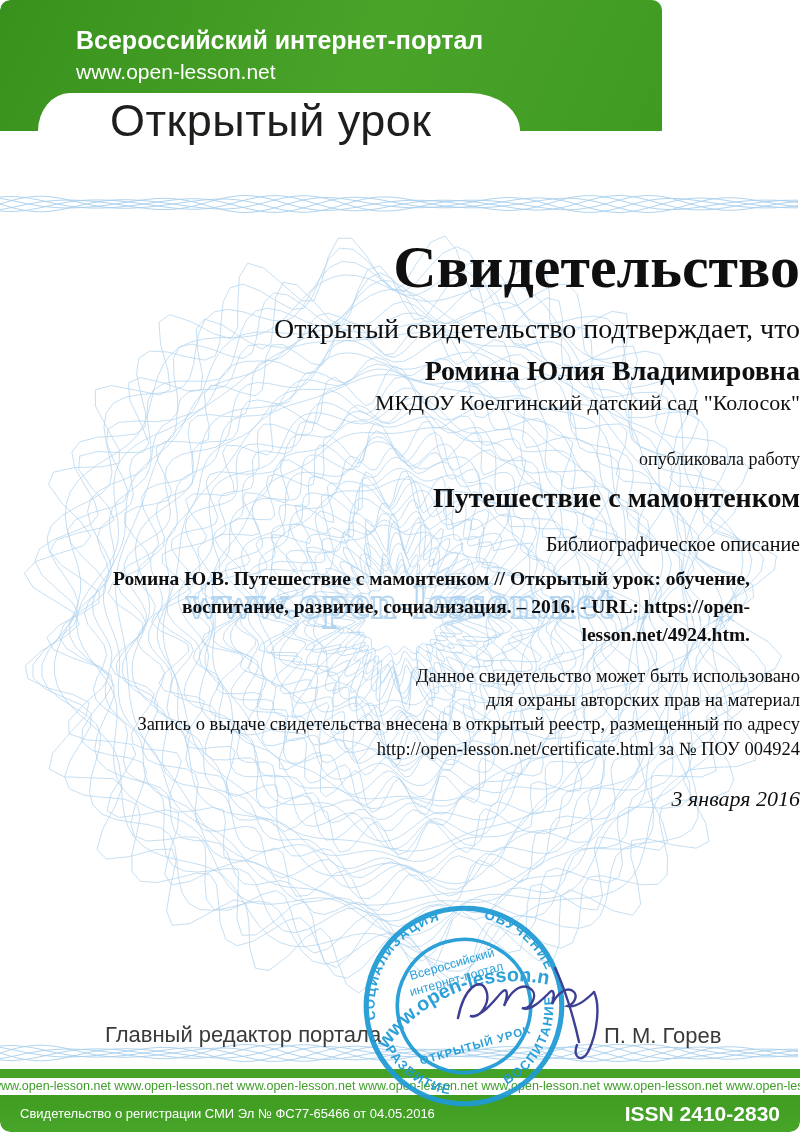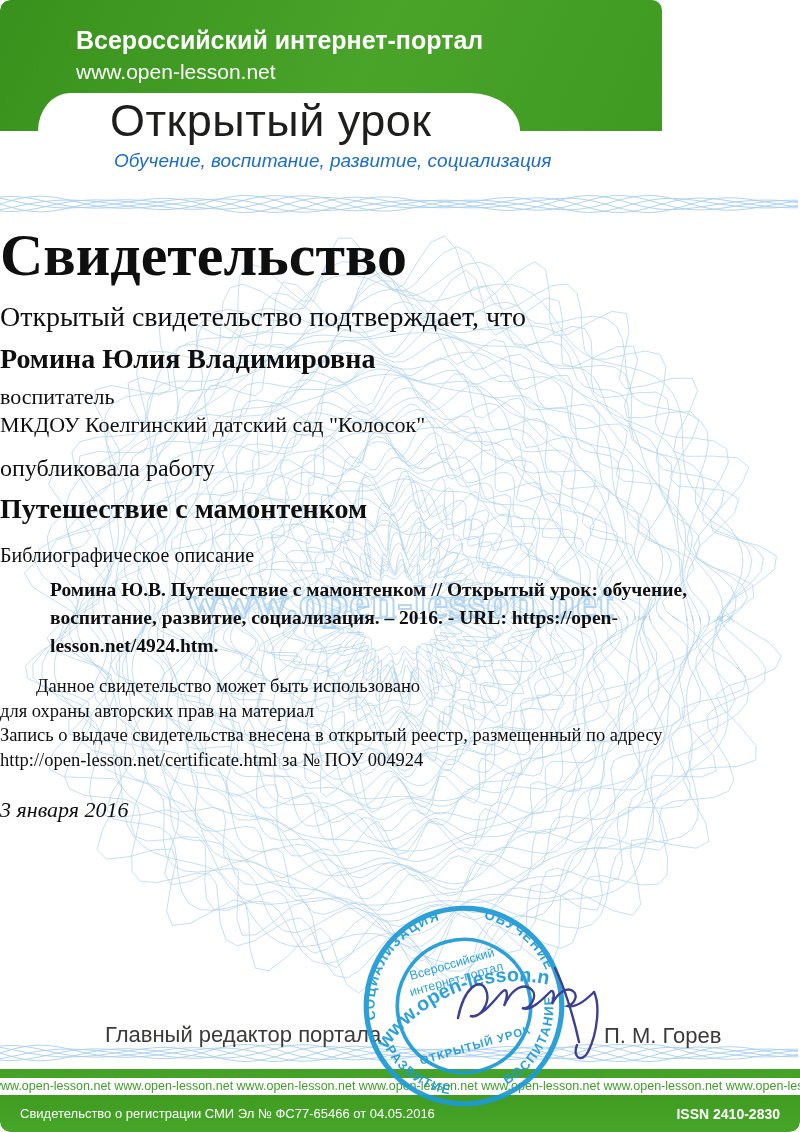--- a/index.html
+++ b/index.html
@@ -21,27 +21,27 @@
   
   .band-top{position:absolute;left:0;top:191px;width:800px;height:26px;z-index:0;}
   .band-bottom{position:absolute;left:0;top:1040px;width:800px;height:26px;z-index:0;}
   .rosette{position:absolute;left:0;top:186px;width:800px;height:880px;z-index:0;}
   .watermark{position:absolute;left:0;top:576px;width:800px;text-align:center;z-index:1;
              font-size:46px;font-weight:bold;letter-spacing:1px;
              color:rgba(255,255,255,0.18);-webkit-text-stroke:2px rgba(165,205,238,0.8);}
 
   
   .serif{font-family:"Liberation Serif","DejaVu Serif",serif;}
-  .cert{position:absolute;left:0;top:224px;width:800px;text-align:left;z-index:2;color:#0f0f0f;}
+  .cert{position:absolute;left:0;top:236px;width:800px;text-align:right;z-index:2;color:#0f0f0f;}
   .cert-title{font-size:60px;font-weight:bold;line-height:1.06;}
   .cert-intro{font-size:28px;line-height:1.1;margin-top:14px;}
   .cert-name{font-size:28px;font-weight:bold;line-height:1.1;margin-top:12px;}
   .cert-pos{font-size:22px;line-height:1.1;margin-top:10px;}
   .cert-org{font-size:22px;line-height:1.1;margin-top:4px;}
-  .cert-act{font-size:24px;line-height:1.1;margin-top:17px;}
+  .cert-act{font-size:18px;line-height:1.1;margin-top:35px;}
   .cert-work{font-size:28px;font-weight:bold;line-height:1.1;margin-top:13px;}
   .cert-bibl{font-size:20px;line-height:1.1;margin-top:19px;}
   .cert-cite{font-size:19.5px;font-weight:bold;line-height:1.43;margin:10px auto 0;width:700px;}
   .cert-note{font-size:18.5px;line-height:1.32;}
   .mt15{margin-top:15px;margin-left:36px;}
   .cert-date{font-size:22px;font-style:italic;margin-top:25px;}
 
   
   .editor-label{position:absolute;left:105px;top:1022px;font-size:22px;color:#3a3a38;z-index:2;}
   .editor-name{position:absolute;left:604px;top:1023px;font-size:22px;color:#3a3a38;z-index:2;}
@@ -50,36 +50,35 @@
 
   
   .footer{position:absolute;left:0;bottom:0;width:800px;height:63px;z-index:4;}
   .footer-bar-thin{height:9px;background:#44a326;}
   .footer-strip{height:17px;background:#fff;overflow:hidden;white-space:nowrap;
                 font-size:12.5px;line-height:17px;color:#3f9e2a;margin:0 0 0 -8px;}
   .footer-bar{height:37px;background:linear-gradient(180deg,#3f9c21,#47a52a);
               border-radius:0 0 10px 10px;display:flex;align-items:center;
               justify-content:space-between;padding:4px 20px;box-sizing:border-box;color:#fff;}
   .footer-reg{font-size:13px;}
-  .footer-issn{font-size:14px;font-weight:bold;}
+  .footer-issn{font-size:21px;font-weight:bold;}
 </style>
 </head>
 <body>
 
 <div id="page">
 
   <div class="header">
     <div class="portal-title">Всероссийский интернет-портал</div>
     <div class="portal-url">www.open-lesson.net</div>
     <div class="tab"></div>
     <div class="tab-flare-l"></div>
     <div class="tab-flare-r"></div>
   </div>
   <div class="site-name">Открытый урок</div>
-  <div class="site-tagline">Обучение, воспитание, развитие, социализация</div>
 
   <svg id="bandTop" class="band-top" viewBox="0 0 800 26">
       <g fill="none" stroke="#a9cfec" stroke-width="0.9">
         <path d="M0 13.0 L6 11.2 L12 9.4 L18 7.9 L24 6.7 L30 5.8 L36 5.3 L42 5.2 L48 5.6 L54 6.2 L60 7.2 L66 8.4 L72 9.7 L78 11.1 L84 12.5 L90 13.8 L96 14.9 L102 15.8 L108 16.5 L114 17.0 L120 17.2 L126 17.3 L132 17.1 L138 16.8 L144 16.4 L150 15.8 L156 15.2 L162 14.4 L168 13.6 L174 12.8 L180 12.0 L186 11.2 L192 10.4 L198 9.6 L204 9.0 L210 8.5 L216 8.1 L222 8.0 L228 8.1 L234 8.5 L240 9.2 L246 10.2 L252 11.3 L258 12.7 L264 14.2 L270 15.8 L276 17.3 L282 18.7 L288 19.8 L294 20.7 L300 21.2 L306 21.2 L312 20.9 L318 20.1 L324 19.0 L330 17.6 L336 15.9 L342 14.1 L348 12.3 L354 10.5 L360 9.0 L366 7.7 L372 6.7 L378 6.1 L384 5.9 L390 6.1 L396 6.5 L402 7.3 L408 8.3 L414 9.4 L420 10.6 L426 11.9 L432 13.0 L438 14.1 L444 15.0 L450 15.7 L456 16.2 L462 16.6 L468 16.8 L474 16.8 L480 16.7 L486 16.5 L492 16.1 L498 15.5 L504 14.9 L510 14.2 L516 13.3 L522 12.4 L528 11.5 L534 10.6 L540 9.6 L546 8.8 L552 8.1 L558 7.5 L564 7.3 L570 7.2 L576 7.5 L582 8.2 L588 9.1 L594 10.3 L600 11.7 L606 13.3 L612 15.0 L618 16.7 L624 18.2 L630 19.6 L636 20.6 L642 21.2 L648 21.5 L654 21.3 L660 20.7 L666 19.7 L672 18.4 L678 16.8 L684 15.1 L690 13.3 L696 11.6 L702 10.1 L708 8.8 L714 7.8 L720 7.1 L726 6.8 L732 6.8 L738 7.1 L744 7.6 L750 8.4 L756 9.3 L762 10.4 L768 11.4 L774 12.4 L780 13.4 L786 14.3 L792 15.0 L798 15.6"></path>
         <path d="M0 6.1 L6 5.6 L12 5.5 L18 5.8 L24 6.4 L30 7.3 L36 8.4 L42 9.6 L48 11.0 L54 12.3 L60 13.5 L66 14.6 L72 15.5 L78 16.2 L84 16.7 L90 17.0 L96 17.1 L102 17.0 L108 16.8 L114 16.4 L120 15.9 L126 15.3 L132 14.6 L138 13.8 L144 13.0 L150 12.1 L156 11.3 L162 10.4 L168 9.6 L174 8.9 L180 8.3 L186 7.9 L192 7.7 L198 7.8 L204 8.2 L210 8.8 L216 9.8 L222 11.0 L228 12.4 L234 14.0 L240 15.6 L246 17.2 L252 18.6 L258 19.8 L264 20.7 L270 21.3 L276 21.4 L282 21.1 L288 20.3 L294 19.2 L300 17.8 L306 16.2 L312 14.4 L318 12.6 L324 10.9 L330 9.4 L336 8.1 L342 7.1 L348 6.5 L354 6.2 L360 6.3 L366 6.8 L372 7.5 L378 8.4 L384 9.4 L390 10.6 L396 11.7 L402 12.8 L408 13.8 L414 14.7 L420 15.4 L426 16.0 L432 16.4 L438 16.7 L444 16.8 L450 16.7 L456 16.5 L462 16.2 L468 15.7 L474 15.1 L480 14.4 L486 13.5 L492 12.6 L498 11.6 L504 10.6 L510 9.6 L516 8.7 L522 7.9 L528 7.3 L534 6.9 L540 6.9 L546 7.2 L552 7.8 L558 8.7 L564 9.9 L570 11.4 L576 13.0 L582 14.8 L588 16.5 L594 18.1 L600 19.4 L606 20.5 L612 21.2 L618 21.5 L624 21.3 L630 20.8 L636 19.8 L642 18.5 L648 17.0 L654 15.3 L660 13.6 L666 12.0 L672 10.5 L678 9.2 L684 8.2 L690 7.5 L696 7.1 L702 7.1 L708 7.3 L714 7.8 L720 8.5 L726 9.4 L732 10.3 L738 11.3 L744 12.3 L750 13.2 L756 14.1 L762 14.8 L768 15.5 L774 16.0 L780 16.4 L786 16.7 L792 16.8 L798 16.8"></path>
         <path d="M0 7.4 L6 8.4 L12 9.6 L18 10.8 L24 12.1 L30 13.3 L36 14.3 L42 15.2 L48 15.9 L54 16.4 L60 16.8 L66 16.9 L72 16.9 L78 16.7 L84 16.4 L90 16.0 L96 15.4 L102 14.7 L108 14.0 L114 13.2 L120 12.3 L126 11.3 L132 10.4 L138 9.5 L144 8.8 L150 8.1 L156 7.6 L162 7.4 L168 7.4 L174 7.8 L180 8.5 L186 9.4 L192 10.6 L198 12.1 L204 13.7 L210 15.4 L216 17.0 L222 18.5 L228 19.8 L234 20.7 L240 21.3 L246 21.5 L252 21.2 L258 20.5 L264 19.4 L270 18.1 L276 16.5 L282 14.7 L288 12.9 L294 11.3 L300 9.7 L306 8.5 L312 7.5 L318 6.8 L324 6.6 L330 6.6 L336 7.0 L342 7.6 L348 8.5 L354 9.4 L360 10.5 L366 11.6 L372 12.6 L378 13.6 L384 14.5 L390 15.2 L396 15.8 L402 16.3 L408 16.6 L414 16.7 L420 16.7 L426 16.6 L432 16.3 L438 15.9 L444 15.3 L450 14.6 L456 13.7 L462 12.8 L468 11.7 L474 10.7 L480 9.6 L486 8.6 L492 7.7 L498 7.1 L504 6.7 L510 6.5 L516 6.8 L522 7.4 L528 8.3 L534 9.5 L540 11.0 L546 12.7 L552 14.5 L558 16.2 L564 17.9 L570 19.3 L576 20.4 L582 21.1 L588 21.4 L594 21.3 L600 20.8 L606 19.9 L612 18.7 L618 17.2 L624 15.6 L630 13.9 L636 12.3 L642 10.8 L648 9.6 L654 8.6 L660 7.9 L666 7.5 L672 7.4 L678 7.6 L684 8.0 L690 8.7 L696 9.4 L702 10.3 L708 11.2 L714 12.1 L720 13.0 L726 13.9 L732 14.6 L738 15.3 L744 15.9 L750 16.3 L756 16.7 L762 16.9 L768 16.9 L774 16.8 L780 16.5 L786 16.0 L792 15.3 L798 14.4"></path>
         <path d="M0 13.0 L6 14.8 L12 16.6 L18 18.1 L24 19.3 L30 20.2 L36 20.7 L42 20.8 L48 20.4 L54 19.8 L60 18.8 L66 17.6 L72 16.3 L78 14.9 L84 13.5 L90 12.2 L96 11.1 L102 10.2 L108 9.5 L114 9.0 L120 8.8 L126 8.7 L132 8.9 L138 9.2 L144 9.6 L150 10.2 L156 10.8 L162 11.6 L168 12.4 L174 13.2 L180 14.0 L186 14.8 L192 15.6 L198 16.4 L204 17.0 L210 17.5 L216 17.9 L222 18.0 L228 17.9 L234 17.5 L240 16.8 L246 15.8 L252 14.7 L258 13.3 L264 11.8 L270 10.2 L276 8.7 L282 7.3 L288 6.2 L294 5.3 L300 4.8 L306 4.8 L312 5.1 L318 5.9 L324 7.0 L330 8.4 L336 10.1 L342 11.9 L348 13.7 L354 15.5 L360 17.0 L366 18.3 L372 19.3 L378 19.9 L384 20.1 L390 19.9 L396 19.5 L402 18.7 L408 17.7 L414 16.6 L420 15.4 L426 14.1 L432 13.0 L438 11.9 L444 11.0 L450 10.3 L456 9.8 L462 9.4 L468 9.2 L474 9.2 L480 9.3 L486 9.5 L492 9.9 L498 10.5 L504 11.1 L510 11.8 L516 12.7 L522 13.6 L528 14.5 L534 15.4 L540 16.4 L546 17.2 L552 17.9 L558 18.5 L564 18.7 L570 18.8 L576 18.5 L582 17.8 L588 16.9 L594 15.7 L600 14.3 L606 12.7 L612 11.0 L618 9.3 L624 7.8 L630 6.4 L636 5.4 L642 4.8 L648 4.5 L654 4.7 L660 5.3 L666 6.3 L672 7.6 L678 9.2 L684 10.9 L690 12.7 L696 14.4 L702 15.9 L708 17.2 L714 18.2 L720 18.9 L726 19.2 L732 19.2 L738 18.9 L744 18.4 L750 17.6 L756 16.7 L762 15.6 L768 14.6 L774 13.6 L780 12.6 L786 11.7 L792 11.0 L798 10.4"></path>
         <path d="M0 19.9 L6 20.4 L12 20.5 L18 20.2 L24 19.6 L30 18.7 L36 17.6 L42 16.4 L48 15.0 L54 13.7 L60 12.5 L66 11.4 L72 10.5 L78 9.8 L84 9.3 L90 9.0 L96 8.9 L102 9.0 L108 9.2 L114 9.6 L120 10.1 L126 10.7 L132 11.4 L138 12.2 L144 13.0 L150 13.9 L156 14.7 L162 15.6 L168 16.4 L174 17.1 L180 17.7 L186 18.1 L192 18.3 L198 18.2 L204 17.8 L210 17.2 L216 16.2 L222 15.0 L228 13.6 L234 12.0 L240 10.4 L246 8.8 L252 7.4 L258 6.2 L264 5.3 L270 4.7 L276 4.6 L282 4.9 L288 5.7 L294 6.8 L300 8.2 L306 9.8 L312 11.6 L318 13.4 L324 15.1 L330 16.6 L336 17.9 L342 18.9 L348 19.5 L354 19.8 L360 19.7 L366 19.2 L372 18.5 L378 17.6 L384 16.6 L390 15.4 L396 14.3 L402 13.2 L408 12.2 L414 11.3 L420 10.6 L426 10.0 L432 9.6 L438 9.3 L444 9.2 L450 9.3 L456 9.5 L462 9.8 L468 10.3 L474 10.9 L480 11.6 L486 12.5 L492 13.4 L498 14.4 L504 15.4 L510 16.4 L516 17.3 L522 18.1 L528 18.7 L534 19.1 L540 19.1 L546 18.8 L552 18.2 L558 17.3 L564 16.1 L570 14.6 L576 13.0 L582 11.2 L588 9.5 L594 7.9 L600 6.6 L606 5.5 L612 4.8 L618 4.5 L624 4.7 L630 5.2 L636 6.2 L642 7.5 L648 9.0 L654 10.7 L660 12.4 L666 14.0 L672 15.5 L678 16.8 L684 17.8 L690 18.5 L696 18.9 L702 18.9 L708 18.7 L714 18.2 L720 17.5 L726 16.6 L732 15.7 L738 14.7 L744 13.7 L750 12.8 L756 11.9 L762 11.2 L768 10.5 L774 10.0 L780 9.6 L786 9.3 L792 9.2 L798 9.2"></path>
         <path d="M0 18.6 L6 17.6 L12 16.4 L18 15.2 L24 13.9 L30 12.7 L36 11.7 L42 10.8 L48 10.1 L54 9.6 L60 9.2 L66 9.1 L72 9.1 L78 9.3 L84 9.6 L90 10.0 L96 10.6 L102 11.3 L108 12.0 L114 12.8 L120 13.7 L126 14.7 L132 15.6 L138 16.5 L144 17.2 L150 17.9 L156 18.4 L162 18.6 L168 18.6 L174 18.2 L180 17.5 L186 16.6 L192 15.4 L198 13.9 L204 12.3 L210 10.6 L216 9.0 L222 7.5 L228 6.2 L234 5.3 L240 4.7 L246 4.5 L252 4.8 L258 5.5 L264 6.6 L270 7.9 L276 9.5 L282 11.3 L288 13.1 L294 14.7 L300 16.3 L306 17.5 L312 18.5 L318 19.2 L324 19.4 L330 19.4 L336 19.0 L342 18.4 L348 17.5 L354 16.6 L360 15.5 L366 14.4 L372 13.4 L378 12.4 L384 11.5 L390 10.8 L396 10.2 L402 9.7 L408 9.4 L414 9.3 L420 9.3 L426 9.4 L432 9.7 L438 10.1 L444 10.7 L450 11.4 L456 12.3 L462 13.2 L468 14.3 L474 15.3 L480 16.4 L486 17.4 L492 18.3 L498 18.9 L504 19.3 L510 19.5 L516 19.2 L522 18.6 L528 17.7 L534 16.5 L540 15.0 L546 13.3 L552 11.5 L558 9.8 L564 8.1 L570 6.7 L576 5.6 L582 4.9 L588 4.6 L594 4.7 L600 5.2 L606 6.1 L612 7.3 L618 8.8 L624 10.4 L630 12.1 L636 13.7 L642 15.2 L648 16.4 L654 17.4 L660 18.1 L666 18.5 L672 18.6 L678 18.4 L684 18.0 L690 17.3 L696 16.6 L702 15.7 L708 14.8 L714 13.9 L720 13.0 L726 12.1 L732 11.4 L738 10.7 L744 10.1 L750 9.7 L756 9.3 L762 9.1 L768 9.1 L774 9.2 L780 9.5 L786 10.0 L792 10.7 L798 11.6"></path>
       </g>
@@ -149,21 +148,20 @@
         <path d="M0 19.9 L6 20.4 L12 20.5 L18 20.2 L24 19.6 L30 18.7 L36 17.6 L42 16.4 L48 15.0 L54 13.7 L60 12.5 L66 11.4 L72 10.5 L78 9.8 L84 9.3 L90 9.0 L96 8.9 L102 9.0 L108 9.2 L114 9.6 L120 10.1 L126 10.7 L132 11.4 L138 12.2 L144 13.0 L150 13.9 L156 14.7 L162 15.6 L168 16.4 L174 17.1 L180 17.7 L186 18.1 L192 18.3 L198 18.2 L204 17.8 L210 17.2 L216 16.2 L222 15.0 L228 13.6 L234 12.0 L240 10.4 L246 8.8 L252 7.4 L258 6.2 L264 5.3 L270 4.7 L276 4.6 L282 4.9 L288 5.7 L294 6.8 L300 8.2 L306 9.8 L312 11.6 L318 13.4 L324 15.1 L330 16.6 L336 17.9 L342 18.9 L348 19.5 L354 19.8 L360 19.7 L366 19.2 L372 18.5 L378 17.6 L384 16.6 L390 15.4 L396 14.3 L402 13.2 L408 12.2 L414 11.3 L420 10.6 L426 10.0 L432 9.6 L438 9.3 L444 9.2 L450 9.3 L456 9.5 L462 9.8 L468 10.3 L474 10.9 L480 11.6 L486 12.5 L492 13.4 L498 14.4 L504 15.4 L510 16.4 L516 17.3 L522 18.1 L528 18.7 L534 19.1 L540 19.1 L546 18.8 L552 18.2 L558 17.3 L564 16.1 L570 14.6 L576 13.0 L582 11.2 L588 9.5 L594 7.9 L600 6.6 L606 5.5 L612 4.8 L618 4.5 L624 4.7 L630 5.2 L636 6.2 L642 7.5 L648 9.0 L654 10.7 L660 12.4 L666 14.0 L672 15.5 L678 16.8 L684 17.8 L690 18.5 L696 18.9 L702 18.9 L708 18.7 L714 18.2 L720 17.5 L726 16.6 L732 15.7 L738 14.7 L744 13.7 L750 12.8 L756 11.9 L762 11.2 L768 10.5 L774 10.0 L780 9.6 L786 9.3 L792 9.2 L798 9.2"></path>
         <path d="M0 18.6 L6 17.6 L12 16.4 L18 15.2 L24 13.9 L30 12.7 L36 11.7 L42 10.8 L48 10.1 L54 9.6 L60 9.2 L66 9.1 L72 9.1 L78 9.3 L84 9.6 L90 10.0 L96 10.6 L102 11.3 L108 12.0 L114 12.8 L120 13.7 L126 14.7 L132 15.6 L138 16.5 L144 17.2 L150 17.9 L156 18.4 L162 18.6 L168 18.6 L174 18.2 L180 17.5 L186 16.6 L192 15.4 L198 13.9 L204 12.3 L210 10.6 L216 9.0 L222 7.5 L228 6.2 L234 5.3 L240 4.7 L246 4.5 L252 4.8 L258 5.5 L264 6.6 L270 7.9 L276 9.5 L282 11.3 L288 13.1 L294 14.7 L300 16.3 L306 17.5 L312 18.5 L318 19.2 L324 19.4 L330 19.4 L336 19.0 L342 18.4 L348 17.5 L354 16.6 L360 15.5 L366 14.4 L372 13.4 L378 12.4 L384 11.5 L390 10.8 L396 10.2 L402 9.7 L408 9.4 L414 9.3 L420 9.3 L426 9.4 L432 9.7 L438 10.1 L444 10.7 L450 11.4 L456 12.3 L462 13.2 L468 14.3 L474 15.3 L480 16.4 L486 17.4 L492 18.3 L498 18.9 L504 19.3 L510 19.5 L516 19.2 L522 18.6 L528 17.7 L534 16.5 L540 15.0 L546 13.3 L552 11.5 L558 9.8 L564 8.1 L570 6.7 L576 5.6 L582 4.9 L588 4.6 L594 4.7 L600 5.2 L606 6.1 L612 7.3 L618 8.8 L624 10.4 L630 12.1 L636 13.7 L642 15.2 L648 16.4 L654 17.4 L660 18.1 L666 18.5 L672 18.6 L678 18.4 L684 18.0 L690 17.3 L696 16.6 L702 15.7 L708 14.8 L714 13.9 L720 13.0 L726 12.1 L732 11.4 L738 10.7 L744 10.1 L750 9.7 L756 9.3 L762 9.1 L768 9.1 L774 9.2 L780 9.5 L786 10.0 L792 10.7 L798 11.6"></path>
       </g>
     </svg>
   <div class="watermark serif">www.open-lesson.net</div>
 
   <div class="cert serif">
     <div class="cert-title">Свидетельство</div>
     <div class="cert-intro">Открытый свидетельство подтверждает, что</div>
     <div class="cert-name">Ромина Юлия Владимировна</div>
-    <div class="cert-pos">воспитатель</div>
     <div class="cert-org">МКДОУ Коелгинский датский сад "Колосок"</div>
     <div class="cert-act">опубликовала работу</div>
     <div class="cert-work">Путешествие с мамонтенком</div>
     <div class="cert-bibl">Библиографическое описание</div>
     <div class="cert-cite">Ромина Ю.В. Путешествие с мамонтенком // Открытый урок: обучение, воспитание, развитие, социализация. – 2016. - URL: https://open-lesson.net/4924.htm.</div>
     <div class="cert-note mt15">Данное свидетельство может быть использовано</div>
     <div class="cert-note">для охраны авторских прав на материал</div>
     <div class="cert-note">Запись о выдаче свидетельства внесена в открытый реестр, размещенный по адресу</div>
     <div class="cert-note">http://open-lesson.net/certificate.html за № ПОУ 004924</div>
     <div class="cert-date">3 января 2016</div>

